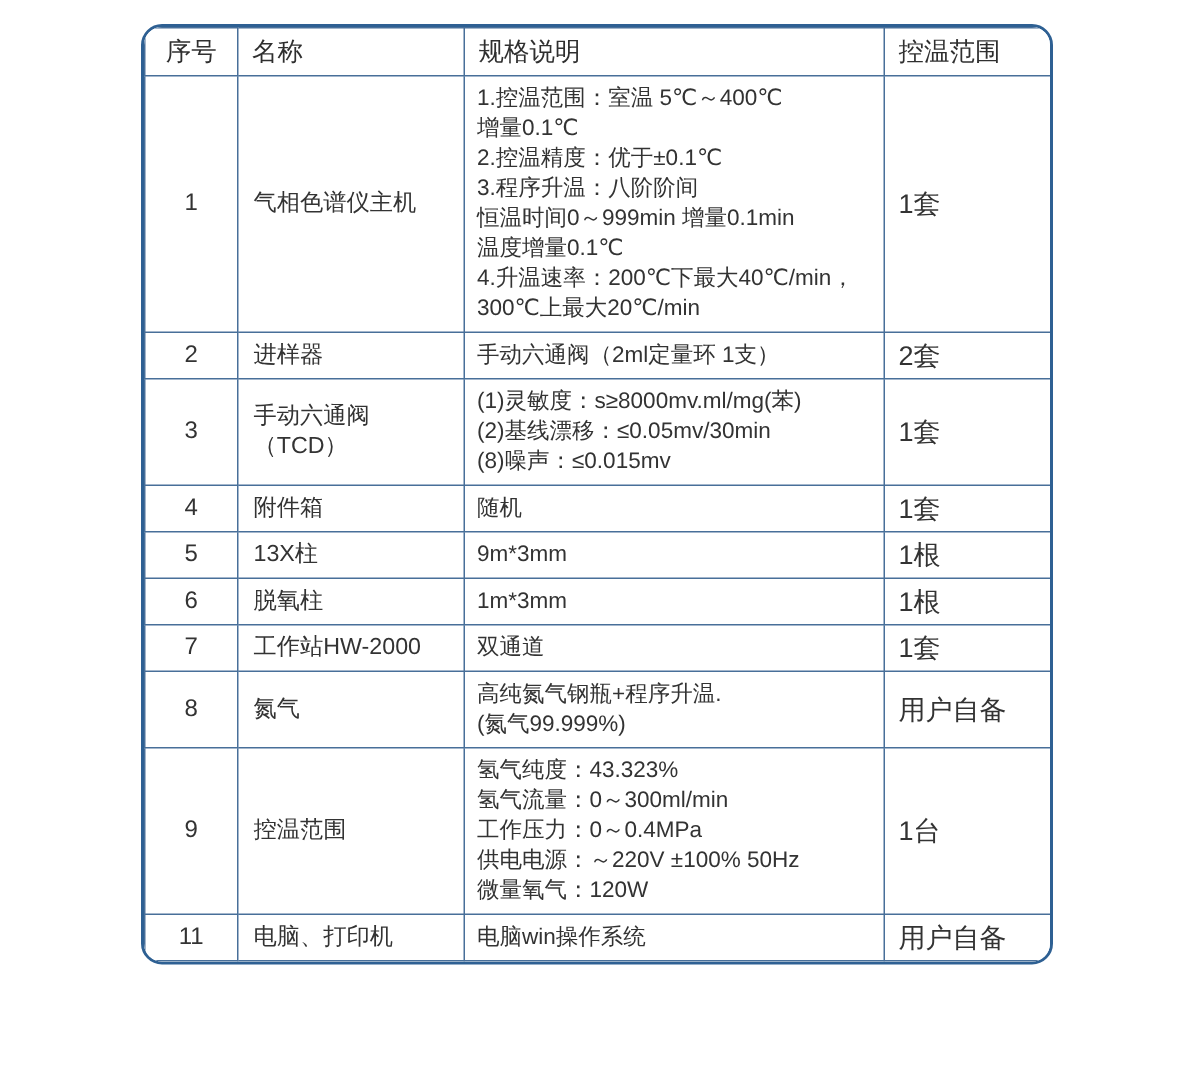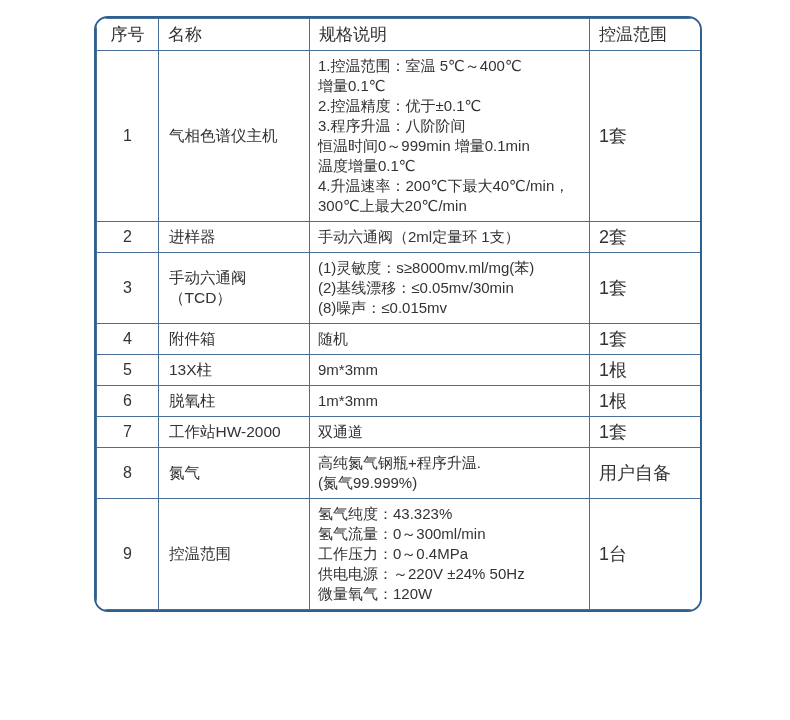--- a/index.html
+++ b/index.html
@@ -187,22 +187,30 @@
             </td>
             <td class="cell-qty">用户自备</td>
           </tr>
           <tr>
             <td class="cell-no">9</td>
             <td class="cell-name">控温范围</td>
             <td class="cell-spec">
               <div class="spec-line">氢气纯度：43.323%</div>
               <div class="spec-line">氢气流量：0～300ml/min</div>
               <div class="spec-line">工作压力：0～0.4MPa</div>
-              <div class="spec-line">供电电源：～220V ±24% 50Hz</div>
+              <div class="spec-line">供电电源：～220V ±100% 50Hz</div>
               <div class="spec-line">微量氧气：120W</div>
             </td>
             <td class="cell-qty">1台</td>
+          </tr>
+          <tr>
+            <td class="cell-no">11</td>
+            <td class="cell-name">电脑、打印机</td>
+            <td class="cell-spec">
+              <div class="spec-line">电脑win操作系统</div>
+            </td>
+            <td class="cell-qty">用户自备</td>
           </tr>
         </tbody>
     </table>
 
   </div>
 </div>
 
 </body></html>

